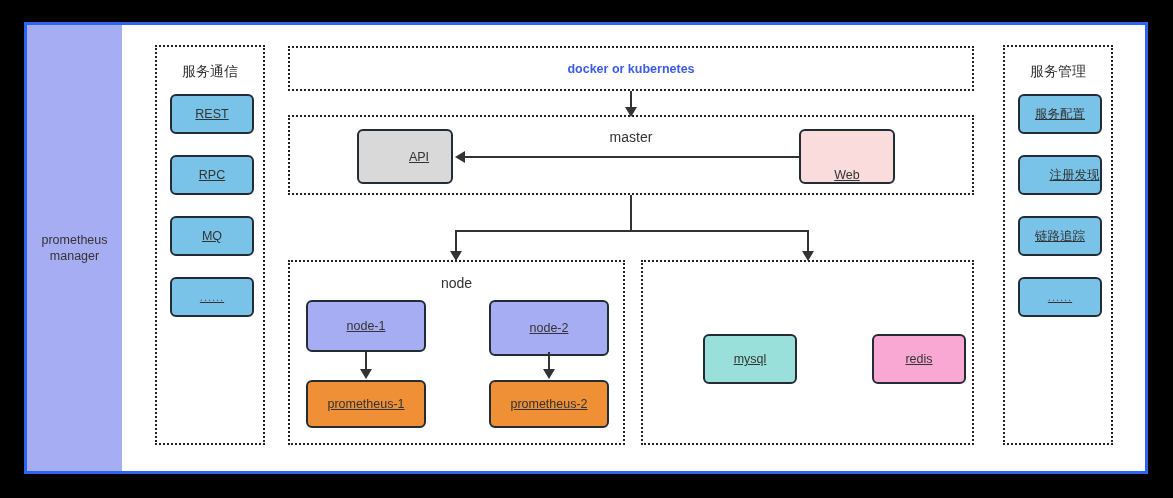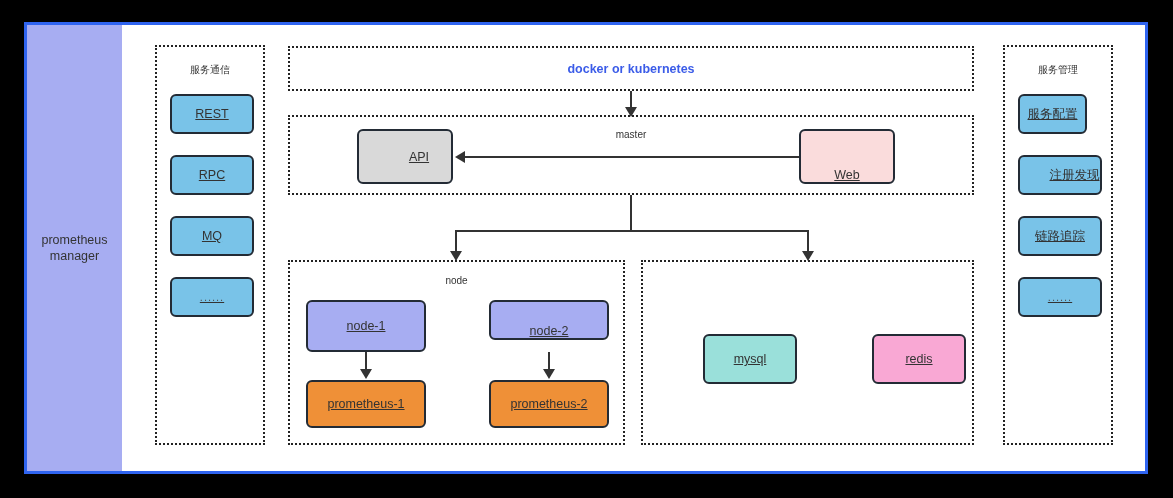--- a/index.html
+++ b/index.html
@@ -54,21 +54,21 @@
     border: 2px dotted #222222;
     box-sizing: border-box;
     background: transparent;
   }
 
   .group-title {
     position: absolute;
     left: 0;
     right: 0;
     text-align: center;
-    font-size: 10px;
+    font-size: 14px;
     color: #333333;
     white-space: nowrap;
   }
 
   
   .node-box {
     position: absolute;
     box-sizing: border-box;
     border: 2px solid #232b35;
     border-radius: 6px;
@@ -198,21 +198,21 @@
 
       <div class="node-box fill-purple" style="left:16px; top:38px; width:120px; height:52px;">
         <span>node-1</span>
       </div>
       <div class="conn-v" style="left:75px; top:90px; height:18px;"></div>
       <div class="arrow-down" style="left:70px; top:107px;"></div>
       <div class="node-box fill-orange" style="left:16px; top:118px; width:120px; height:48px;">
         <span>prometheus-1</span>
       </div>
 
-      <div class="node-box fill-purple" style="left:199px; top:38px; width:120px; height:40px;align-items:flex-end;">
+      <div class="node-box fill-purple" style="left:199px; top:38px; width:120px; height:56px;">
         <span>node-2</span>
       </div>
       <div class="conn-v" style="left:258px; top:90px; height:18px;"></div>
       <div class="arrow-down" style="left:253px; top:107px;"></div>
       <div class="node-box fill-orange" style="left:199px; top:118px; width:120px; height:48px;">
         <span>prometheus-2</span>
       </div>
     </div>
 
     <div class="dotted-box" style="left:614px; top:235px; width:333px; height:185px;">
@@ -221,21 +221,21 @@
         <span>mysql</span>
       </div>
       <div class="node-box fill-red" style="left:229px; top:72px; width:94px; height:50px;">
         <span>redis</span>
       </div>
     </div>
 
     <div class="dotted-box" style="left:976px; top:20px; width:110px; height:400px;">
       <div class="group-title" style="top:16px;">服务管理</div>
 
-      <div class="node-box fill-blue" style="left:13px; top:47px; width:69px; height:40px;">
+      <div class="node-box fill-blue" style="left:13px; top:47px; width:84px; height:40px;">
         <span>服务配置</span>
       </div>
       <div class="node-box fill-blue" style="left:13px; top:108px; width:84px; height:40px;padding-left:29px;">
         <span>注册发现</span>
       </div>
       <div class="node-box fill-blue" style="left:13px; top:169px; width:84px; height:40px;">
         <span>链路追踪</span>
       </div>
       <div class="node-box fill-blue" style="left:13px; top:230px; width:84px; height:40px;">
         <span class="dots-label">......</span>

